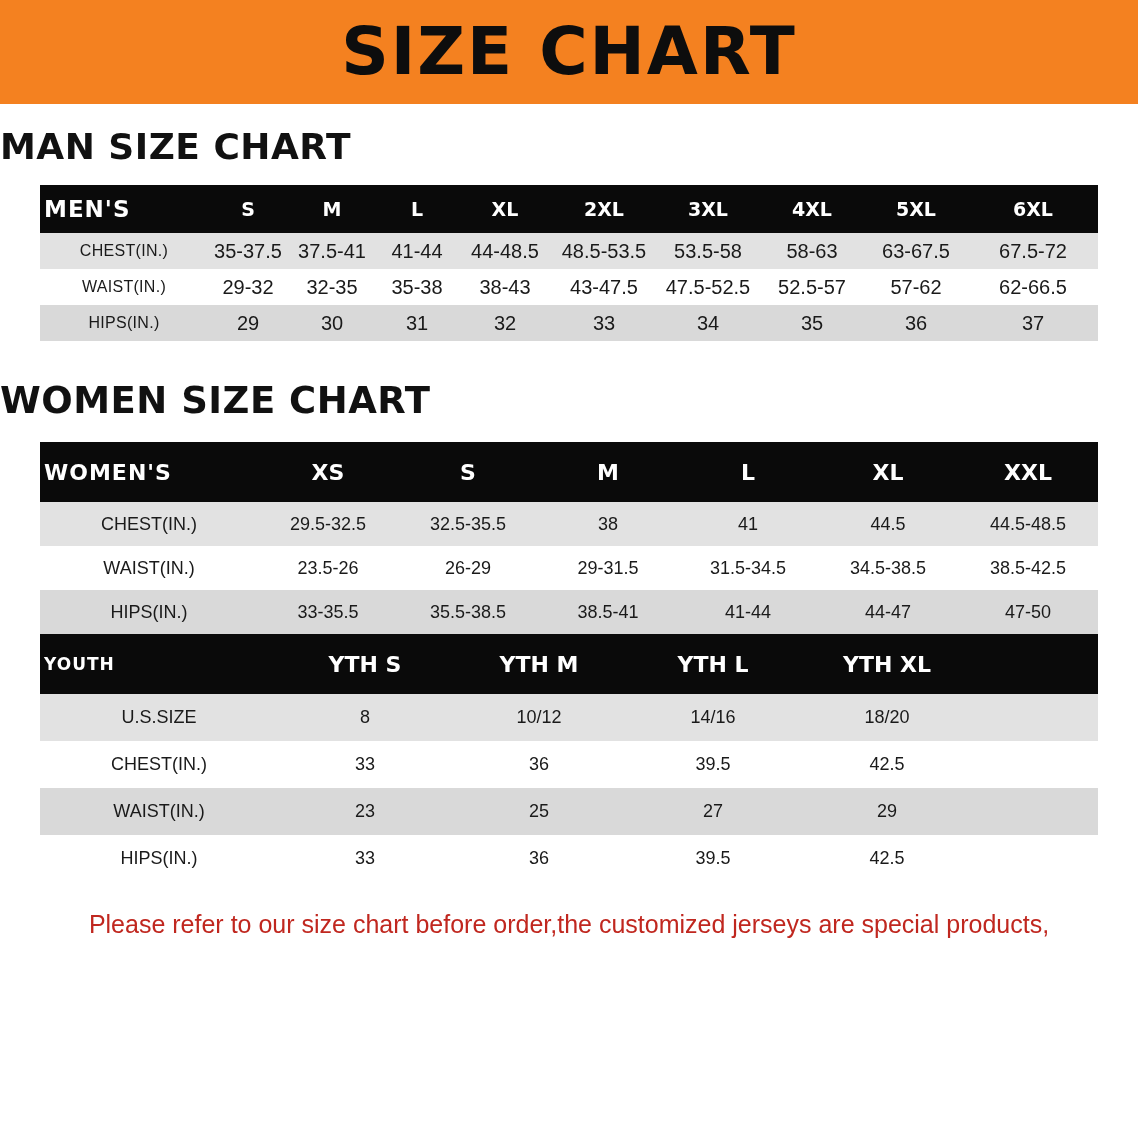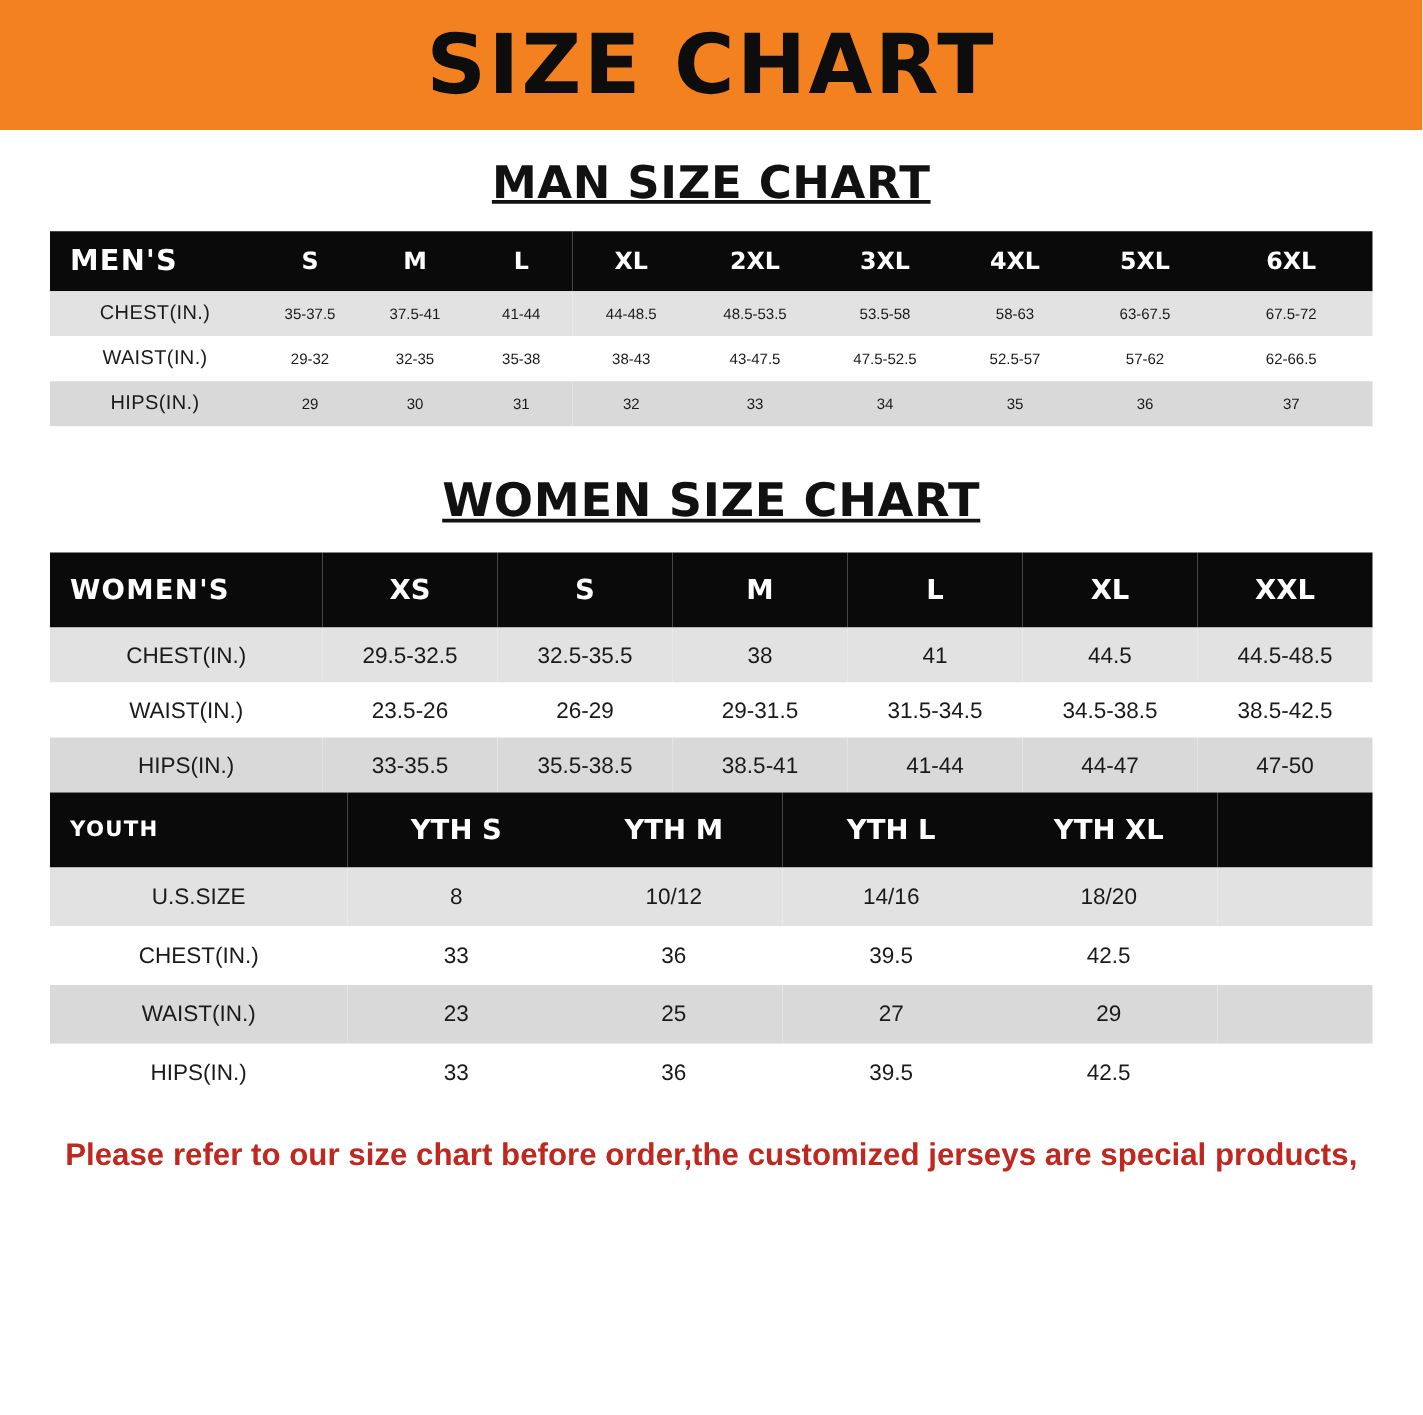--- a/index.html
+++ b/index.html
@@ -33,26 +33,24 @@
     font-family: "DejaVu Sans", sans-serif;
     font-weight: bold;
     font-size: 66px;
     letter-spacing: 2px;
     color: #0d0d0d;
     line-height: 1;
   }
 
   
   .section-title {
-    text-align: center;
     font-family: "DejaVu Sans", sans-serif;
     font-weight: bold;
     color: #111111;
     letter-spacing: 0.5px;
-    text-decoration: underline;
   }
   .t-man   { font-size: 36px; margin-top: 22px; margin-bottom: 18px; }
   .t-women { font-size: 37px; margin-top: 38px; margin-bottom: 20px; }
   .t-youth { font-size: 37px; margin-top: 42px; margin-bottom: 22px; }
 
   
   .tbl-wrap {
     margin: 0 40px;
   }
   table.sz {
@@ -66,58 +64,57 @@
     color: #1a1a1a;
     white-space: nowrap;
   }
   table.sz thead th {
     background: #0a0a0a;
     color: #ffffff;
     font-family: "DejaVu Sans", sans-serif;
   }
   .hdr-label {
     text-align: left !important;
-    padding-left: 16px;
+    padding-left: 4px;
     font-weight: bold;
     letter-spacing: 1px;
     margin-left: 26px;
   }
   .row-label {
     text-align: center;
     color: #1a1a1a;
   }
   .zebra-a { background: #e2e2e2; }
   .zebra-b { background: #ffffff; }
   .zebra-c { background: #d9d9d9; }
 
   
   .men thead th { height: 46px; font-size: 19px; font-weight: bold; }
   .men thead th.hdr-label { font-size: 23px; }
-  .men tbody td { height: 34px; font-size: 12px; }
+  .men tbody td { height: 34px; font-size: 20px; }
   .men tbody td.row-label { font-size: 16px; letter-spacing: 0.3px; }
 
   
   .women thead th { height: 58px; font-size: 22px; font-weight: bold; }
   .women thead th.hdr-label { font-size: 22px; }
   .women tbody td { height: 42px; font-size: 18px; }
 
   
   .youth thead th { height: 58px; font-size: 22px; font-weight: bold; }
   .youth thead th.hdr-label { font-size: 17px; }
   .youth tbody td { height: 45px; font-size: 18px; }
 
   
   .note {
     margin: 26px 40px 0 40px;
     color: #c0271f;
     font-family: "Liberation Sans", sans-serif;
     font-size: 25px;
     line-height: 1.35;
     text-align: center;
-    font-weight: bold;
   }
   .note span { display: block; }
 </style>
 </head>
 <body>
 
 <div class="page">
 
   <div class="banner">
     <div class="banner-title">SIZE CHART</div>

